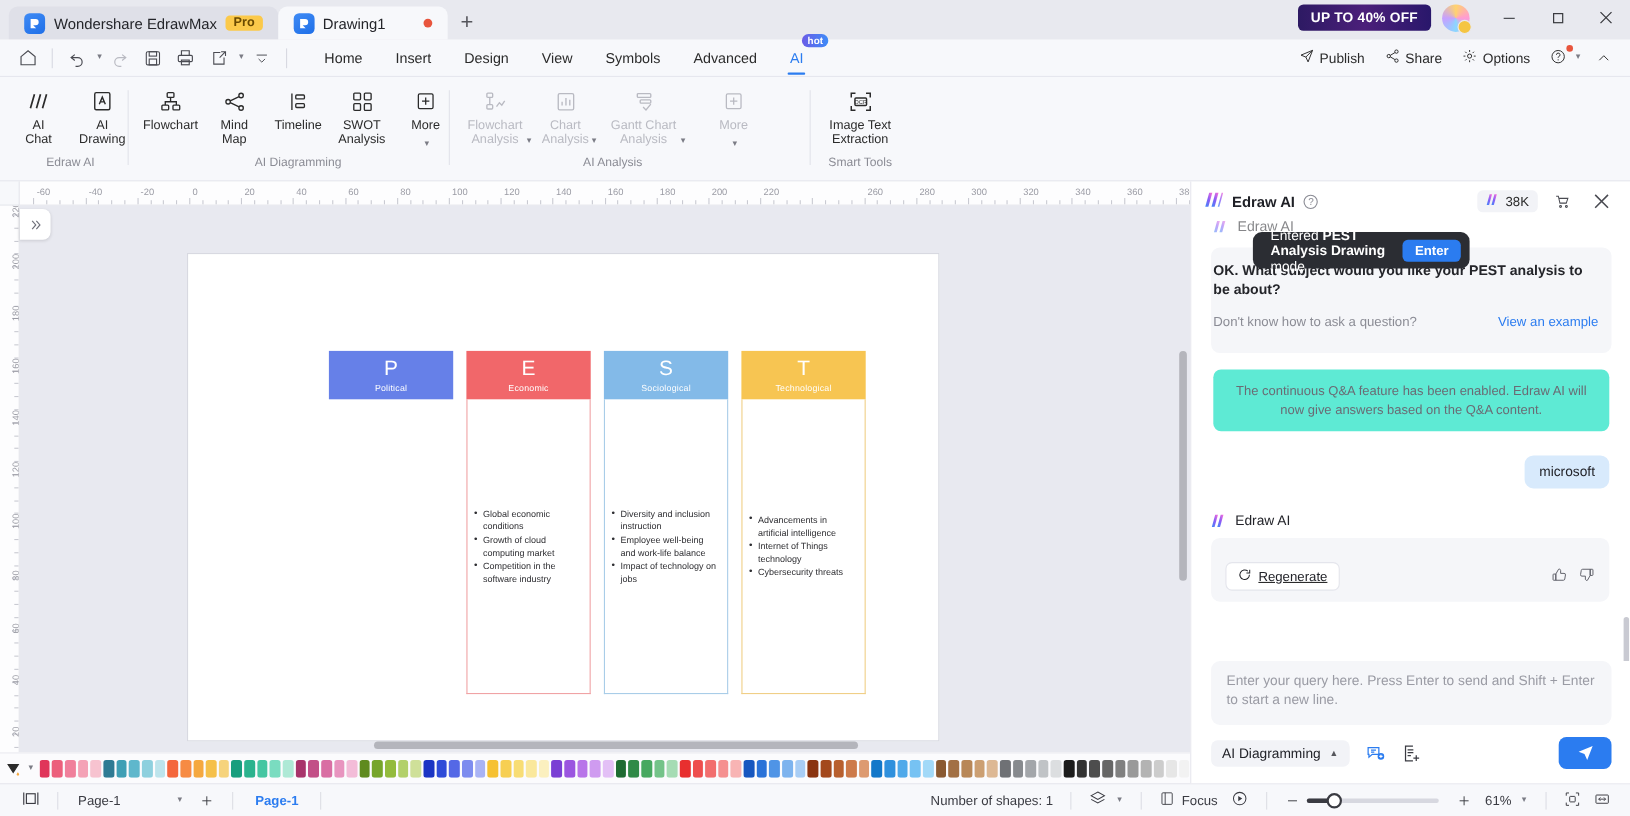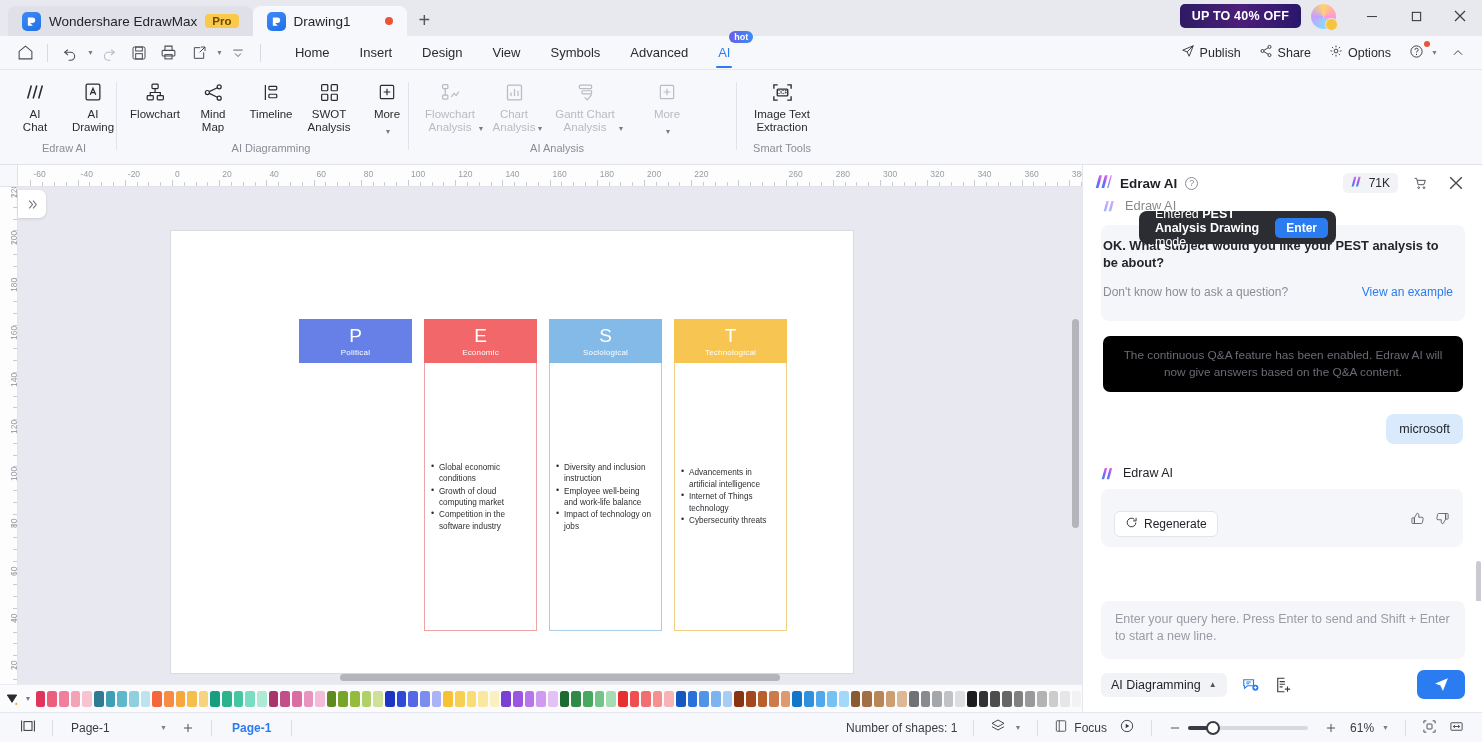--- a/index.html
+++ b/index.html
@@ -164,29 +164,29 @@
      border-left:1px solid #e6e7ee;}
   .ai-header{height:36px;display:flex;align-items:center;padding:0 12px;gap:8px;}
   .ai-title{font-size:13.5px;font-weight:bold;color:#1f2026;}
   .circ{width:13px;height:13px;border-radius:50%;border:1.3px solid #8a8b94;
      display:flex;align-items:center;justify-content:center;font-size:9px;color:#8a8b94;}
   .token-pill{margin-left:auto;display:flex;align-items:center;gap:5px;background:#f2f3f7;
      border-radius:5px;padding:3px 8px;font-size:12px;color:#2b2b2b;}
   .hicon{width:28px;height:26px;display:flex;align-items:center;justify-content:center;color:#4a4b52;}
 
   .ai-body{position:absolute;left:0;top:36px;width:400px;height:400px;overflow:hidden;}
-  .sys-note{margin:22px 20px 0 20px;background:#000000;border-radius:7px;padding:11px 14px;
+  .sys-note{margin:22px 20px 0 20px;background:#5eead4;border-radius:7px;padding:11px 14px;
      text-align:center;font-size:11.8px;line-height:17px;color:#6a6b74;}
   .user-msg{margin:22px 20px 0 auto;width:fit-content;max-width:240px;background:#d8eafc;
      border-radius:8px;padding:8px 13px;font-size:12.5px;color:#23242a;}
   .bot-name{display:flex;align-items:center;gap:7px;margin:22px 0 0 18px;font-size:12.5px;
      color:#23242a;}
   .bot-bubble{margin:9px 20px 0 18px;background:#f5f6f9;border-radius:8px;padding:11px 13px 10px 13px;}
   .bot-text{font-size:12.5px;color:#23242a;line-height:17px;}
-  .bot-actions{display:flex;margin-top:11px;}
+  .bot-actions{display:flex;align-items:center;margin-top:11px;text-decoration:underline;}
   .regen{display:flex;align-items:center;gap:6px;background:#fff;border:1px solid #e4e5ec;
      border-radius:6px;padding:4px 10px;font-size:12px;color:#23242a;}
   .fb{margin-left:auto;display:flex;gap:10px;color:#5d5e67;}
 
   
   .ghost{position:absolute;left:20px;width:360px;color:#24252a;font-size:12.8px;line-height:17px;}
 
   
   .toast{position:absolute;background:#2b2d33;color:#fff;border-radius:8px;
      display:flex;align-items:center;font-size:12.5px;}
@@ -979,21 +979,21 @@
       </span>
       <span class="ai-title">Edraw AI</span>
       <span class="circ">?</span>
       <span class="token-pill">
         <span>
           <svg width="13" height="11" viewBox="0 0 24 20">
             <path d="M1 19L6 1h4L5 19z" fill="url(#g1)"></path>
               <path d="M9 19L14 1h4L13 19z" fill="url(#g1)"></path>
           </svg>
         </span>
-        <span>71K</span>
+        <span>38K</span>
       </span>
       <span class="hicon">
         <svg width="16" height="16" viewBox="0 0 24 24" fill="none" stroke="currentColor" stroke-width="1.4">
             <path d="M4 5h3l2.2 9.5h8.6L20 8H8"></path>
             <circle cx="10" cy="19" r="1.3"></circle>
             <circle cx="18" cy="19" r="1.3"></circle>
           </svg>
       </span>
       <span class="hicon">
         <svg width="14" height="14" viewBox="0 0 12 12">

